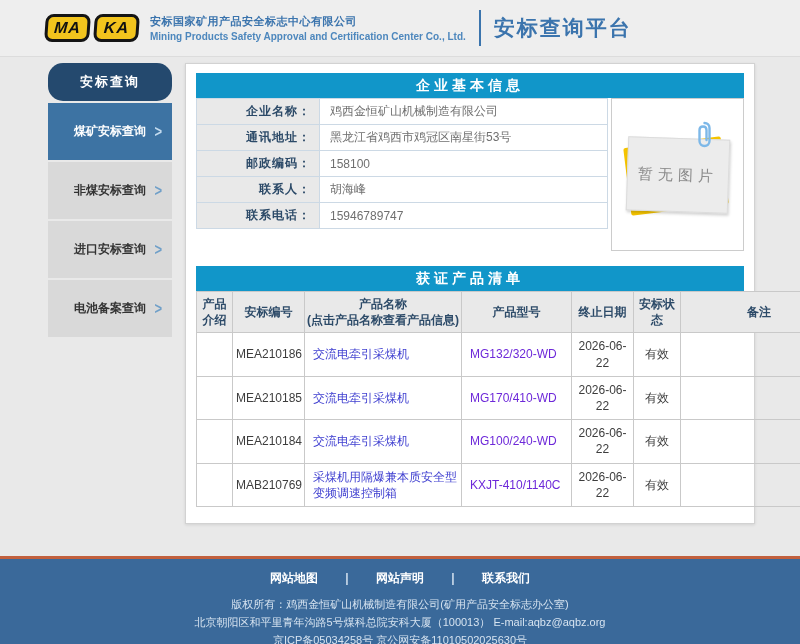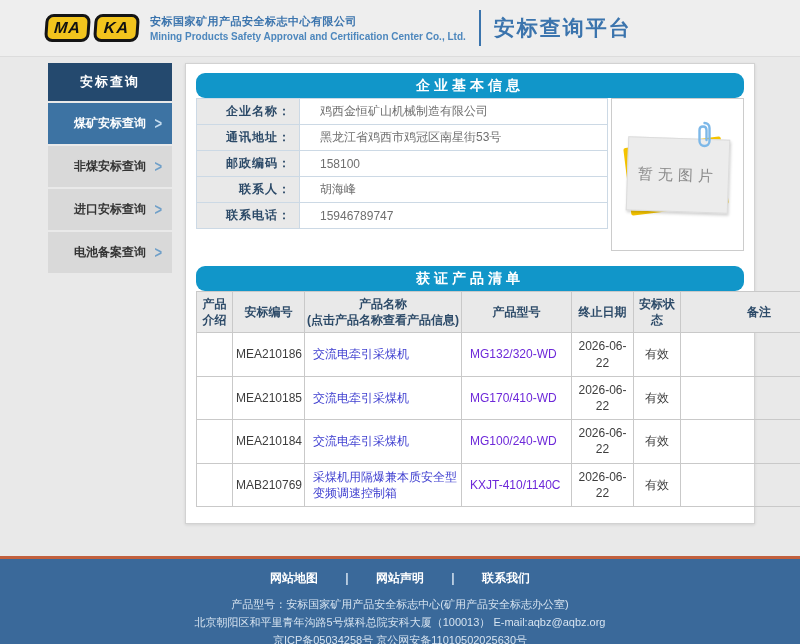--- a/index.html
+++ b/index.html
@@ -18,40 +18,40 @@
   .org-zh { font-size:11px; font-weight:bold; color:#3b74ad; letter-spacing:0.5px; }
   .org-en { font-size:10px; font-weight:bold; color:#4d87bd; margin-top:2px; }
   .header-divider { width:2px; height:36px; background:#3b74ad; margin:0 13px; }
   .platform-title { font-size:21px; font-weight:bold; color:#3b74ad; letter-spacing:2px; }
 
   
   .main { position:relative; height:499px; background:#e9e9e9; }
 
   .sidebar { position:absolute; left:48px; top:6px; width:124px; }
   .sidebar-header { background:#24496e; color:#fff; text-align:center;
-    font-size:13px; font-weight:bold; padding:10px 0; letter-spacing:2px; }
+    font-size:13px; font-weight:bold; padding:10px 0; letter-spacing:2px;border-radius:15px; }
   .side-item { background:#d9d9d9; color:#333; font-size:12px; font-weight:bold;
-    padding:12px 0; margin-top:2px; position:relative; text-align:center; cursor:pointer; }
+    padding:20px 0; margin-top:2px; position:relative; text-align:center; cursor:pointer; }
   .side-item .chev { position:absolute; right:10px; top:50%;
     transform:translateY(-54%) scaleY(1.25); color:#6f9fc8; font-size:13px; font-weight:bold; }
   .side-item.active { background:#3d73a3; color:#fff; }
   .side-item.active .chev { color:#c3dbef; }
 
   .panel { position:absolute; left:185px; top:6px; width:570px; min-height:381px;
     background:#fff; border:1px solid #d2d2d2; box-shadow:0 1px 3px rgba(0,0,0,.10);
     padding:9px 10px 16px; }
   .section-bar { background:#1196c9; color:#fff; text-align:center; font-size:14px;
-    font-weight:bold; letter-spacing:4px; height:25px; line-height:25px;border-radius:9px; }
+    font-weight:bold; letter-spacing:4px; height:25px; line-height:25px; }
 
   .info-row { display:flex; align-items:flex-start; }
   .info-table { border-collapse:collapse; width:412px; }
   .info-table td { border:1px solid #ccd9e5; font-size:12px; height:26px; }
-  .info-table td.lbl { background:#e9e9e9; width:103px; text-align:right;
+  .info-table td.lbl { background:#e9e9e9; width:123px; text-align:right;
     padding-right:8px; color:#2c4a68; font-weight:bold; letter-spacing:1px; }
-  .info-table td.val { padding-left:20px; color:#6f6f6f; background:#fff; }
+  .info-table td.val { padding-left:10px; color:#6f6f6f; background:#fff; }
 
   .img-box { width:133px; height:153px; border:1px solid #ccc; margin-left:auto;
     display:flex; align-items:center; justify-content:center; position:relative; }
   .noimg { position:relative; width:102px; height:74px; }
   .noimg .back { position:absolute; left:0; top:4px; width:96%; height:92%;
     background:#f5c400; transform:rotate(-7deg); border-radius:2px; }
   .noimg .front { position:absolute; inset:0; background:#ececec;
     border:1px solid #dcdcdc; box-shadow:1px 2px 3px rgba(0,0,0,.18);
     transform:rotate(2deg); display:flex; align-items:center; justify-content:center;
     font-family:"DejaVu Serif", serif; color:#8a8a8a; font-size:15px; letter-spacing:5px; }
@@ -239,17 +239,17 @@
 <div class="footer-accent"></div>
 <div class="footer">
   <div class="footer-links">
     <span class="flink">网站地图</span>
     <span class="fsep">|</span>
     <span class="flink">网站声明</span>
     <span class="fsep">|</span>
     <span class="flink">联系我们</span>
   </div>
   <div class="copyright">
-    <div>产品型号：安标国家矿用产品安全标志中心(矿用产品安全标志办公室)</div>
+    <div>版权所有：鸡西金恒矿山机械制造有限公司(矿用产品安全标志办公室)</div>
     <div>北京朝阳区和平里青年沟路5号煤科总院安科大厦（100013） E-mail:aqbz@aqbz.org</div>
     <div>京ICP备05034258号 京公网安备11010502025630号</div>
   </div>
 </div>
 
 </body></html>

